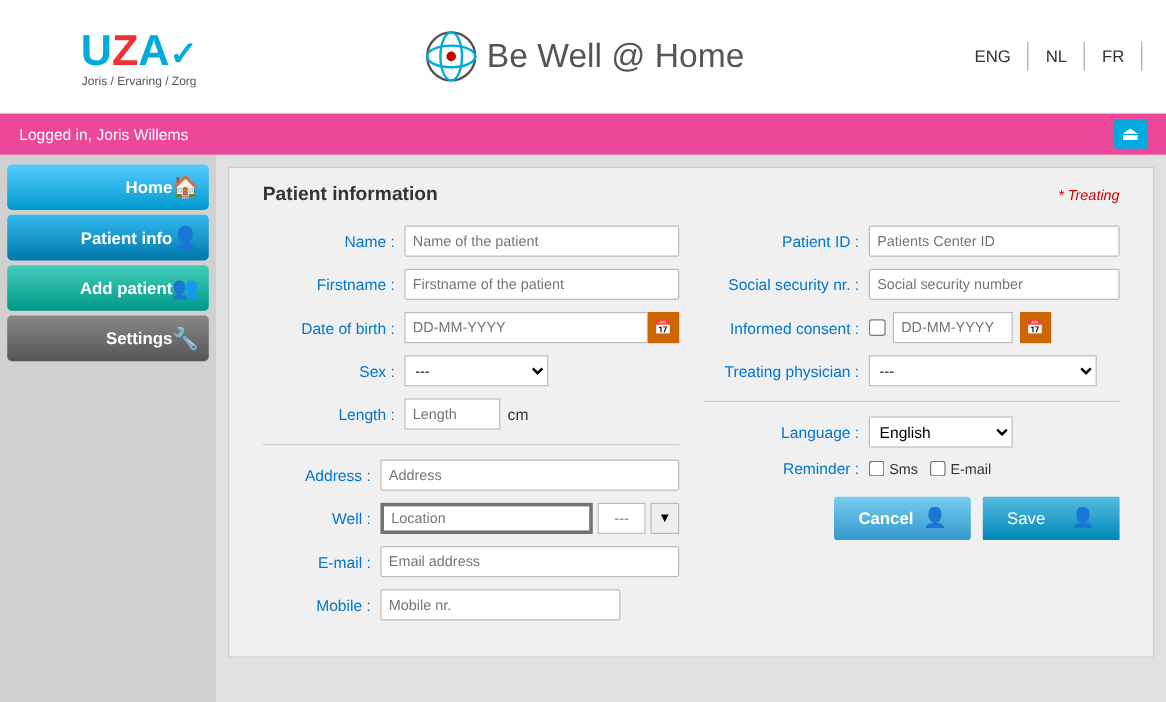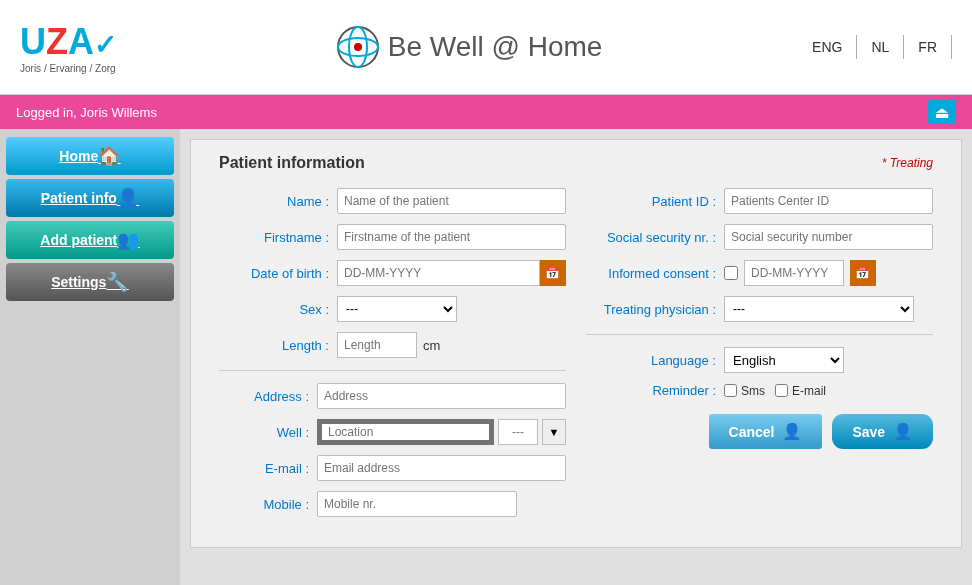--- a/index.html
+++ b/index.html
@@ -18,22 +18,23 @@
     .logo-area {
       display: flex;
       align-items: center;
     }
     .logo-uza {
       width: 120px;
       height: 70px;
       background: white;
       display: flex;
       flex-direction: column;
-      align-items: flex-start;
+      align-items: center;
       justify-content: center;
+      margin-left: 36px;
     }
     .logo-uza .uza-text {
       font-size: 36px;
       font-weight: bold;
     }
     .logo-uza .uza-text .u { color: #00aadd; }
     .logo-uza .uza-text .z { color: #ee3333; }
     .logo-uza .uza-text .a { color: #00aadd; }
     .logo-uza .uza-text .tick { color: #00aadd; font-size: 28px; }
     .logo-uza .tagline { font-size: 10px; color: #555; }
@@ -105,29 +106,28 @@
       width: 180px;
       background: #d0d0d0;
       display: flex;
       flex-direction: column;
       gap: 4px;
       padding: 8px 0;
     }
     .sidebar-item {
       display: flex;
       align-items: center;
-      justify-content: center;
+      justify-content: flex-end;
       padding: 8px 8px;
       margin: 0 6px;
       border-radius: 4px;
       cursor: pointer;
       color: white;
       font-size: 14px;
       font-weight: bold;
-      text-decoration: underline;
     }
     .sidebar-item.blue { background: linear-gradient(to bottom, #55ccff, #0099cc); }
     .sidebar-item.blue-active { background: linear-gradient(to bottom, #33bbee, #0077aa); }
     .sidebar-item.teal { background: linear-gradient(to bottom, #44ccbb, #009988); }
     .sidebar-item.gray { background: linear-gradient(to bottom, #888, #555); }
     .sidebar-icon { font-size: 18px; }
 
     
     .content {
       flex: 1;
@@ -266,21 +266,21 @@
 
     .city-wrap {
       display: flex;
       align-items: center;
       gap: 4px;
       flex: 1;
     }
     .city-input {
       flex: 1;
       height: 26px;
-      border: 5px solid #737373;
+      border: 3px solid #737373;
       background: white;
       padding: 2px 6px;
       font-size: 12px;
       color: #aaa;
     }
     .city-code {
       width: 40px;
       height: 26px;
       border: 1px solid #bbb;
       background: white;
@@ -371,25 +371,25 @@
       align-items: center;
       gap: 8px;
     }
     .btn-save {
       background: linear-gradient(to bottom, #55bbdd, #0088bb);
       color: white;
       border: none;
       padding: 8px 20px;
       cursor: pointer;
       font-size: 14px;
-      font-weight: bold;
-      border-radius: 11px;
-      display: flex;
-      align-items: center;
-      gap: 8px;
+      font-weight: normal;
+      border-radius: 1px;
+      display: flex;
+      align-items: center;
+      gap: 22px;
     }
     .btn-icon {
       font-size: 16px;
     }
   </style>
 </head>
 <body>
 
 <div class="header">
   <div class="logo-area">

